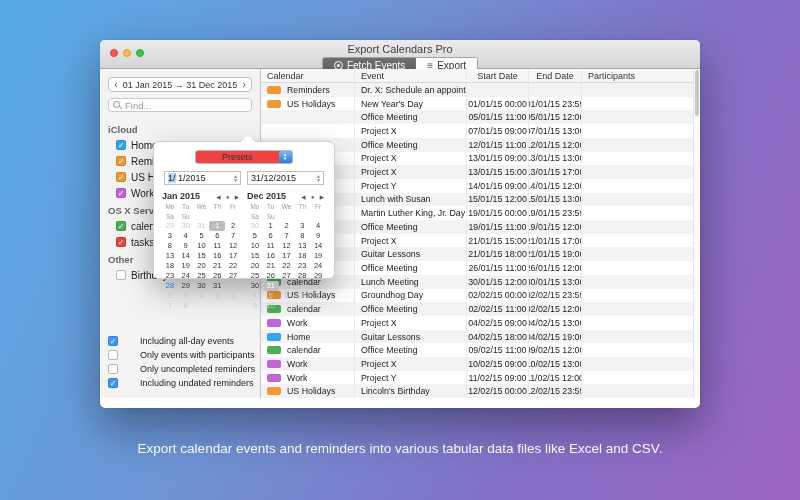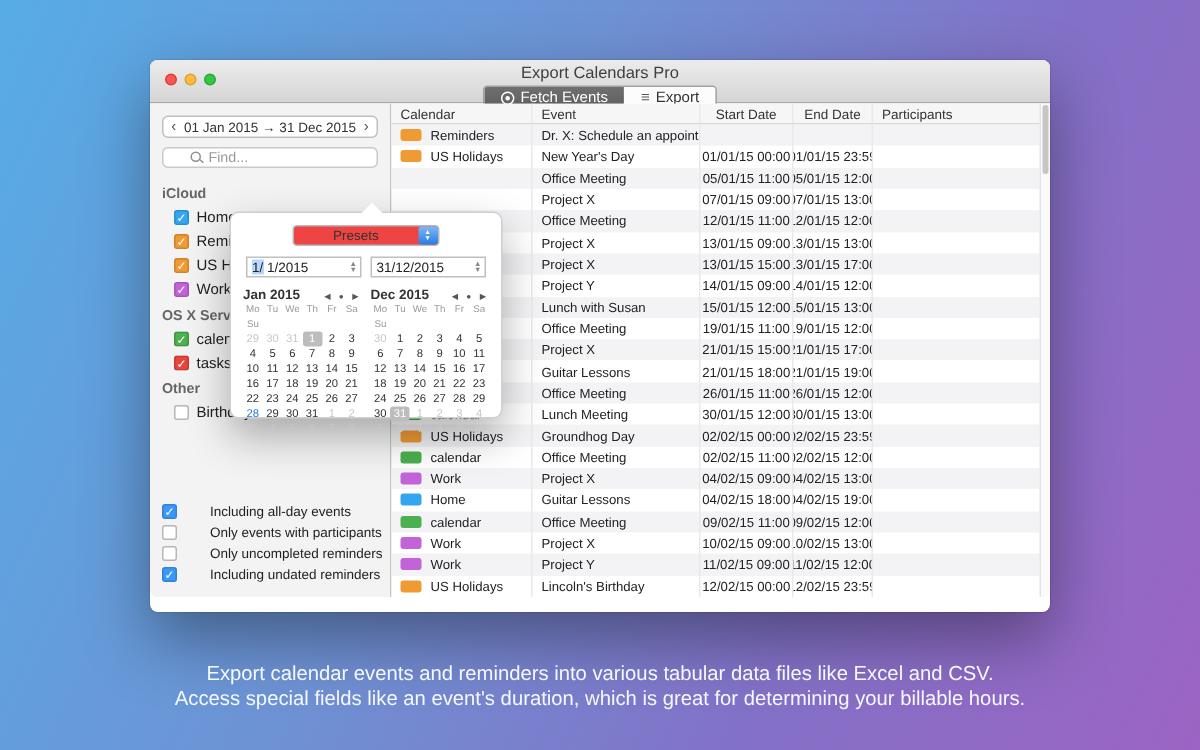--- a/index.html
+++ b/index.html
@@ -36,21 +36,21 @@
   .content { display:flex; height:329px; border-radius:0 0 5px 5px; overflow:hidden; position:relative; }
 
   
   .sidebar { width:161px; background:#f3f3f3; border-right:1px solid #c3c3c3;
     display:flex; flex-direction:column; padding:8px 0 8px; }
   .date-range { margin:0 8px; height:15px; display:flex; align-items:center;
     background:#fff; border:1px solid #bfbfbf; border-radius:4px; font-size:9px; color:#333; }
   .dr-btn { width:18px; text-align:center; color:#555; font-size:10px; line-height:13px; }
   .dr-label { flex:1; text-align:center; white-space:nowrap; }
   .find { margin:6px 8px 0; height:14px; display:flex; align-items:center; gap:4px;
-    background:#fff; border:1px solid #c9c9c9; border-radius:4px; padding:0 18px;
+    background:#fff; border:1px solid #c9c9c9; border-radius:4px; padding:0 4px;
     font-size:9.5px; color:#999; }
   .mag { position:relative; width:8px; height:8px; flex:0 0 auto; }
   .mag::before { content:""; position:absolute; left:0; top:0; width:5px; height:5px;
     border:1px solid #8e8e8e; border-radius:50%; }
   .mag::after { content:""; position:absolute; left:5.5px; top:5.5px; width:3px; height:1px;
     background:#8e8e8e; transform:rotate(45deg); }
 
   .sec-title { font-weight:bold; font-size:9.5px; color:#666; padding:4px 8px 2px; }
   .sec-first { margin-top:8px; }
   .cal-item { display:flex; align-items:center; gap:5px; padding:2.5px 0 2.5px 16px;
@@ -106,21 +106,21 @@
   .dfield .sel { background:#b4d8fe; }
   .dfield .rest { white-space:pre; }
   .stepper { margin-left:auto; width:9px; display:flex; flex-direction:column;
     align-items:center; color:#888; }
   .stepper span { font-size:5px; line-height:4.5px; }
   .cals { display:flex; gap:6px; margin-top:6px; }
   .mini-cal { flex:1; }
   .mc-head { display:flex; align-items:baseline; }
   .mc-title { font-size:9px; font-weight:bold; color:#333; }
   .mc-nav { margin-left:auto; font-size:5.5px; color:#555; letter-spacing:2px; }
-  .cal-weekdays, .cal-grid { display:grid; grid-template-columns:repeat(6,1fr); }
+  .cal-weekdays, .cal-grid { display:grid; grid-template-columns:repeat(5,1fr); }
   .cal-weekdays span { font-size:6.5px; color:#9a9a9a; text-align:center; padding:2px 0 1px; }
   .cal-grid span { font-size:7.5px; color:#333; text-align:center; height:10px; line-height:10px; }
   .cal-grid span.muted { color:#c8c8c8; }
   .cal-grid span.today { color:#1f7bdf; }
   .cal-grid span.selected { background:#bdbdbd; color:#fff; border-radius:2px; }
 
   
   .caption { position:absolute; left:0; right:0; top:440px; text-align:center;
     color:#f4f8ff; font-size:13.5px; line-height:17px; }
 </style>
@@ -333,20 +333,30 @@
             <div class="col-cal">
               <span class="swatch swatch-empty"></span>
               <span></span>
             </div>
             <div class="col-ev">Lunch with Susan</div>
             <div class="col-st">15/01/15 12:00</div>
             <div class="col-en">15/01/15 13:00</div>
             <div class="col-pa"></div>
           </div>
 
+          <div class="t-row">
+            <div class="col-cal">
+              <span class="swatch swatch-empty"></span>
+              <span></span>
+            </div>
+            <div class="col-ev">Martin Luther King, Jr. Day</div>
+            <div class="col-st">19/01/15 00:00</div>
+            <div class="col-en">19/01/15 23:59</div>
+            <div class="col-pa"></div>
+          </div>
 
           <div class="t-row">
             <div class="col-cal">
               <span class="swatch swatch-empty"></span>
               <span></span>
             </div>
             <div class="col-ev">Office Meeting</div>
             <div class="col-st">19/01/15 11:00</div>
             <div class="col-en">19/01/15 12:00</div>
             <div class="col-pa"></div>
@@ -638,14 +648,13 @@
               <span class="muted">10</span>
             </div>
         </div>
       </div>
     </div>
   </div>
 </div>
 
 <div class="caption">
   <div>Export calendar events and reminders into various tabular data files like Excel and CSV.</div>
-  <div>Access special fields like an event's duration, which is great for determining your billable hours.</div>
 </div>
 
 </body></html>

